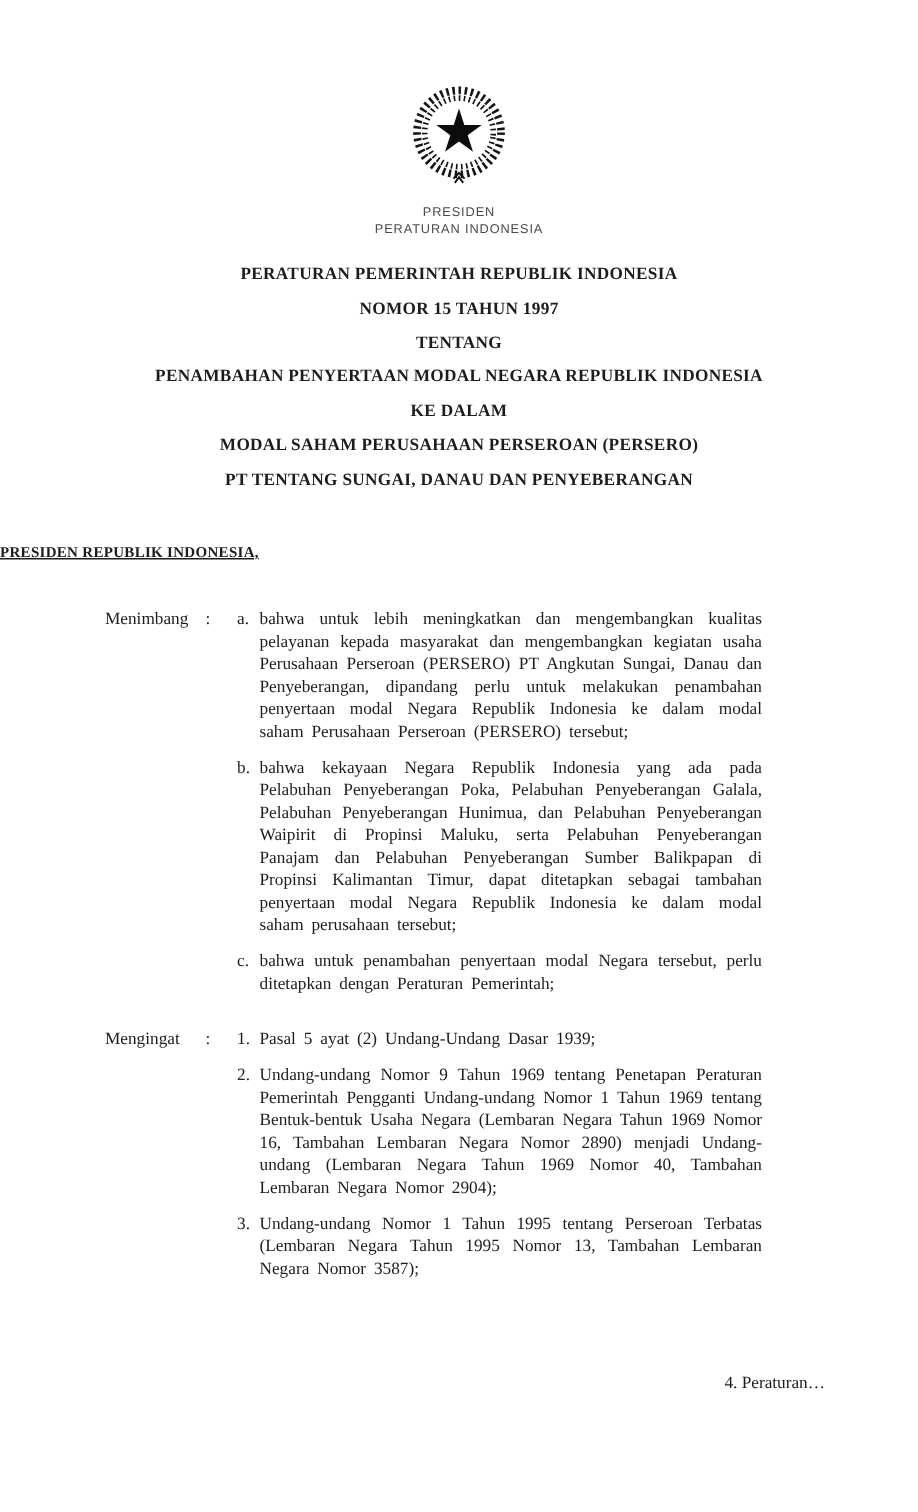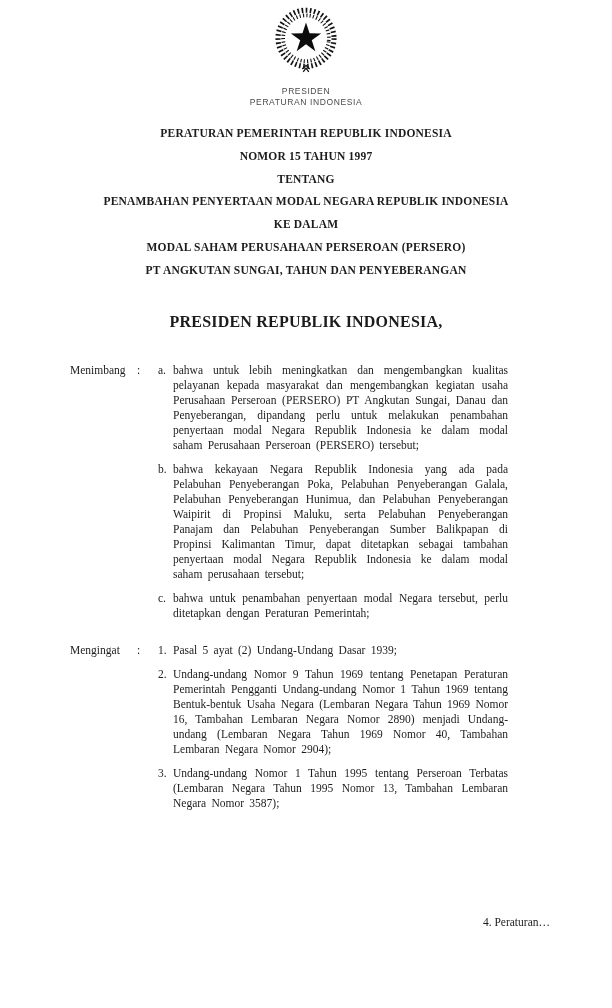--- a/index.html
+++ b/index.html
@@ -5,45 +5,45 @@
   html, body { margin: 0; padding: 0; background: #ffffff; }
   .page {
     position: relative;
     width: 612px;
     height: 1008px;
     background: #ffffff;
     font-family: "Liberation Serif", serif;
     color: #1c1c1c;
     overflow: hidden;
   }
-  .emblem-wrap { text-align: center; }
+  .emblem-wrap { padding-top: 50px; text-align: center; }
   .emblem { width: 84px; height: 84px; display: block; margin: 0 auto; }
   .emblem-caption {
     font-family: "Liberation Sans", sans-serif;
     font-size: 8.5px;
     letter-spacing: 0.6px;
     color: #4a4a4a;
     text-align: center;
     line-height: 11px;
     margin-top: 2px;
   }
   .title-block {
     margin-top: 14px;
     text-align: center;
     font-weight: bold;
     font-size: 11.5px;
     line-height: 22.8px;
     letter-spacing: 0.2px;
   }
   .salutation {
     margin-top: 31px;
-    text-align: center;
     font-weight: bold;
-    font-size: 16px;
+    font-size: 10px;
     letter-spacing: 0.2px;
+    text-decoration: underline;
   }
   .content {
     margin: 32px 104px 0 70px;
     font-size: 11.5px;
     line-height: 15px;
   }
   .clause { display: flex; }
   .clause-label { width: 67px; flex: none; }
   .clause-colon { width: 21px; flex: none; text-align: left; }
   .clause-items { flex: 1; }
@@ -82,21 +82,21 @@
     </div>
   </div>
 
   <div class="title-block">
     <div>PERATURAN PEMERINTAH REPUBLIK INDONESIA</div>
     <div>NOMOR 15 TAHUN 1997</div>
     <div>TENTANG</div>
     <div>PENAMBAHAN PENYERTAAN MODAL NEGARA REPUBLIK INDONESIA</div>
     <div>KE DALAM</div>
     <div>MODAL SAHAM PERUSAHAAN PERSEROAN (PERSERO)</div>
-    <div>PT ANGKUTAN SUNGAI, TAHUN DAN PENYEBERANGAN</div>
+    <div>PT TENTANG SUNGAI, DANAU DAN PENYEBERANGAN</div>
   </div>
 
   <div class="salutation">PRESIDEN REPUBLIK INDONESIA,</div>
 
   <div class="content">
 
     <div class="clause">
       <div class="clause-label">Menimbang</div>
       <div class="clause-colon">:</div>
       <div class="clause-items">

